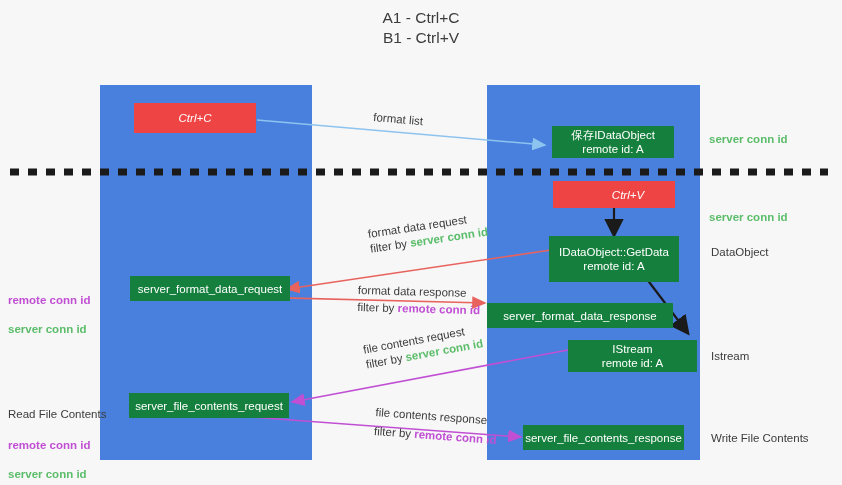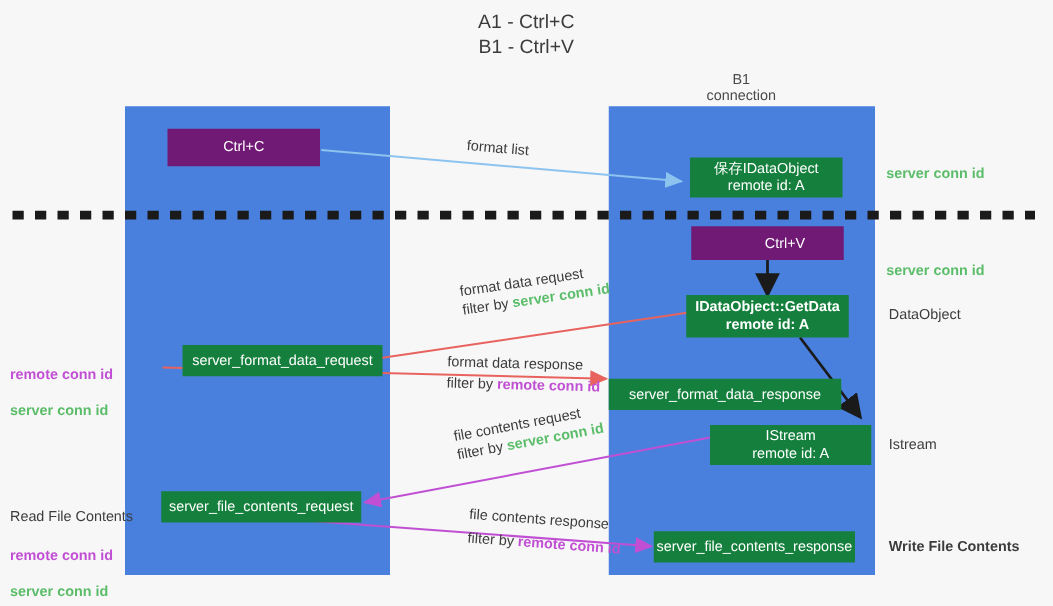--- a/index.html
+++ b/index.html
@@ -25,21 +25,21 @@
     position:absolute;text-align:center;font-size:11.5px;line-height:13px;
     color:#4a4a4a;white-space:pre-line;
   }
 
   .node{
     position:absolute;display:flex;align-items:center;justify-content:center;
     text-align:center;color:#ffffff;font-size:11.5px;line-height:14px;
     box-sizing:border-box;white-space:pre-line;padding:2px 4px;
   }
   .node.orange{background:#15803d;}
-  .node.green{background:#701a75;}
+  .node.green{background:#ef4444;font-style:italic;}
 
   .sidelabel{
     position:absolute;font-size:11.5px;line-height:14px;white-space:pre-line;
   }
   .sidelabel.green{color:#5bbd6a;font-weight:bold;}
   .sidelabel.purple{color:#c14fd4;font-weight:bold;}
   .sidelabel.dark{color:#3c3c3c;}
 
   .edgelabel{
     position:absolute;font-size:11.5px;line-height:15px;color:#3c3c3c;
@@ -54,22 +54,20 @@
 <body>
 
 <div id="stage">
 
   <div class="title">A1 - Ctrl+C
 B1 - Ctrl+V</div>
 
   <div class="panel" style="left:100px;top:85px;width:212px;height:375px;"></div>
   <div class="panel" style="left:487px;top:85px;width:213px;height:375px;"></div>
 
-  <div class="panel-label" style="left:507px;top:58px;width:172px;">B1
-connection</div>
 
   <svg class="layer">
     <defs>
       <marker id="ah-blue" markerWidth="9" markerHeight="8" refX="8" refY="4" orient="auto">
         <path d="M0,0 L9,4 L0,8 z" fill="#8dc3ef"></path>
       </marker>
       <marker id="ah-red" markerWidth="9" markerHeight="8" refX="8" refY="4" orient="auto">
         <path d="M0,0 L9,4 L0,8 z" fill="#e8635e"></path>
       </marker>
       <marker id="ah-mag" markerWidth="9" markerHeight="8" refX="8" refY="4" orient="auto">
@@ -97,39 +95,39 @@
     <line x1="10" y1="172" x2="828" y2="172" stroke="#1a1a1a" stroke-width="7" stroke-dasharray="9 9"></line>
   </svg>
 
   <div class="node green" style="left:134px;top:103px;width:122px;height:30px;">Ctrl+C</div>
 
   <div class="node orange" style="left:552px;top:126px;width:122px;height:32px;">保存IDataObject
 remote id: A</div>
 
   <div class="node green" style="left:553px;top:181px;width:122px;height:27px;padding-left:32px;">Ctrl+V</div>
 
-  <div class="node orange" style="left:549px;top:236px;width:130px;height:34px;font-weight:bold;">IDataObject::GetData
+  <div class="node orange" style="left:549px;top:236px;width:130px;height:46px;">IDataObject::GetData
 remote id: A</div>
 
-  <div class="node orange" style="left:130px;top:276px;width:160px;height:25px;margin-left:16px;">server_format_data_request</div>
+  <div class="node orange" style="left:130px;top:276px;width:160px;height:25px;">server_format_data_request</div>
 
   <div class="node orange" style="left:487px;top:303px;width:186px;height:25px;">server_format_data_response</div>
 
   <div class="node orange" style="left:568px;top:340px;width:129px;height:32px;">IStream
 remote id: A</div>
 
   <div class="node orange" style="left:523px;top:425px;width:161px;height:25px;">server_file_contents_response</div>
 
   <div class="node orange" style="left:129px;top:393px;width:160px;height:25px;">server_file_contents_request</div>
 
   <div class="sidelabel green" style="left:709px;top:132px;">server conn id</div>
   <div class="sidelabel green" style="left:709px;top:210px;">server conn id</div>
   <div class="sidelabel dark" style="left:711px;top:245px;">DataObject</div>
   <div class="sidelabel dark" style="left:711px;top:349px;">Istream</div>
-  <div class="sidelabel dark" style="left:711px;top:431px;font-weight:bold;">Write File Contents</div>
+  <div class="sidelabel dark" style="left:711px;top:431px;">Write File Contents</div>
 
   <div class="multi" style="left:8px;top:278px;width:88px;text-align:left;">
     <div class="sidelabel purple" style="position:static;">remote conn id</div>
     <div class="sidelabel green" style="position:static;">server conn id</div>
   </div>
 
   <div class="multi" style="left:8px;top:392px;width:105px;text-align:left;">
     <div class="sidelabel dark" style="position:static;">Read File Contents</div>
     <div class="sidelabel purple" style="position:static;margin-top:2px;">remote conn id</div>
     <div class="sidelabel green" style="position:static;">server conn id</div>

